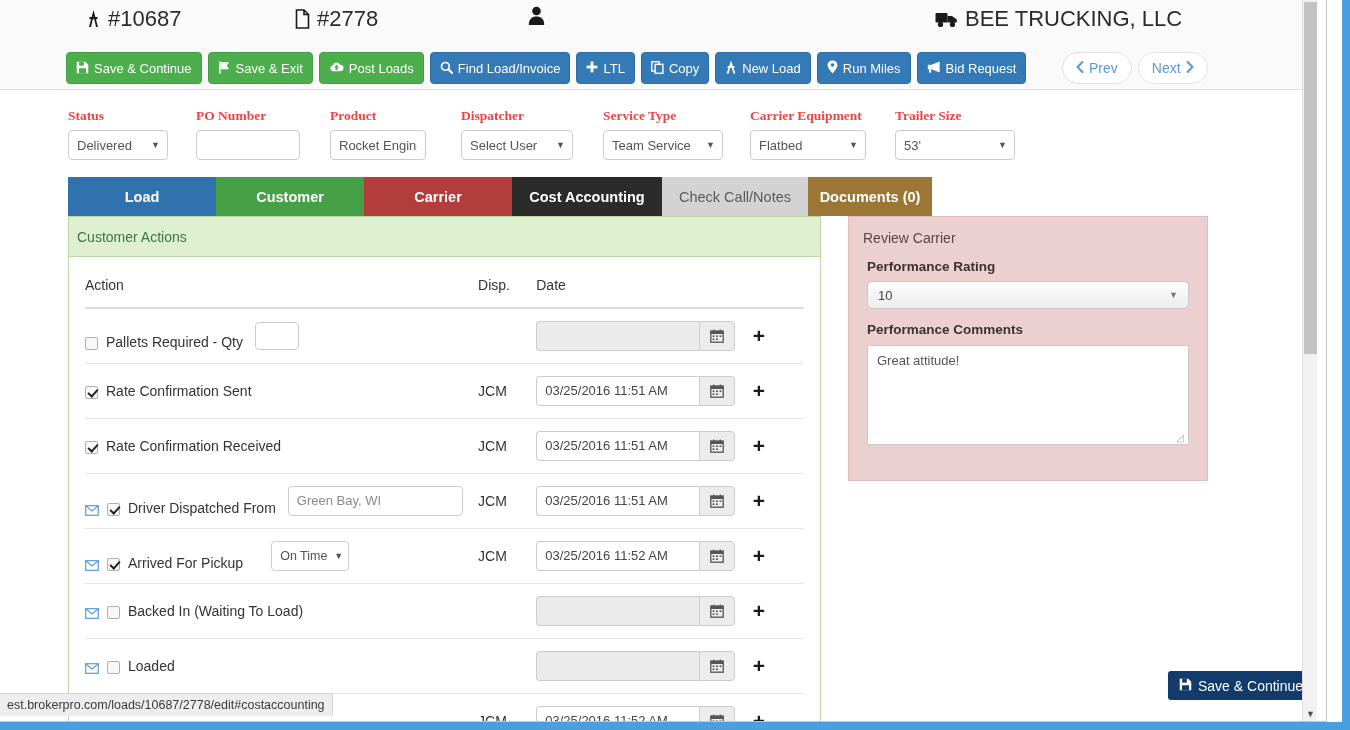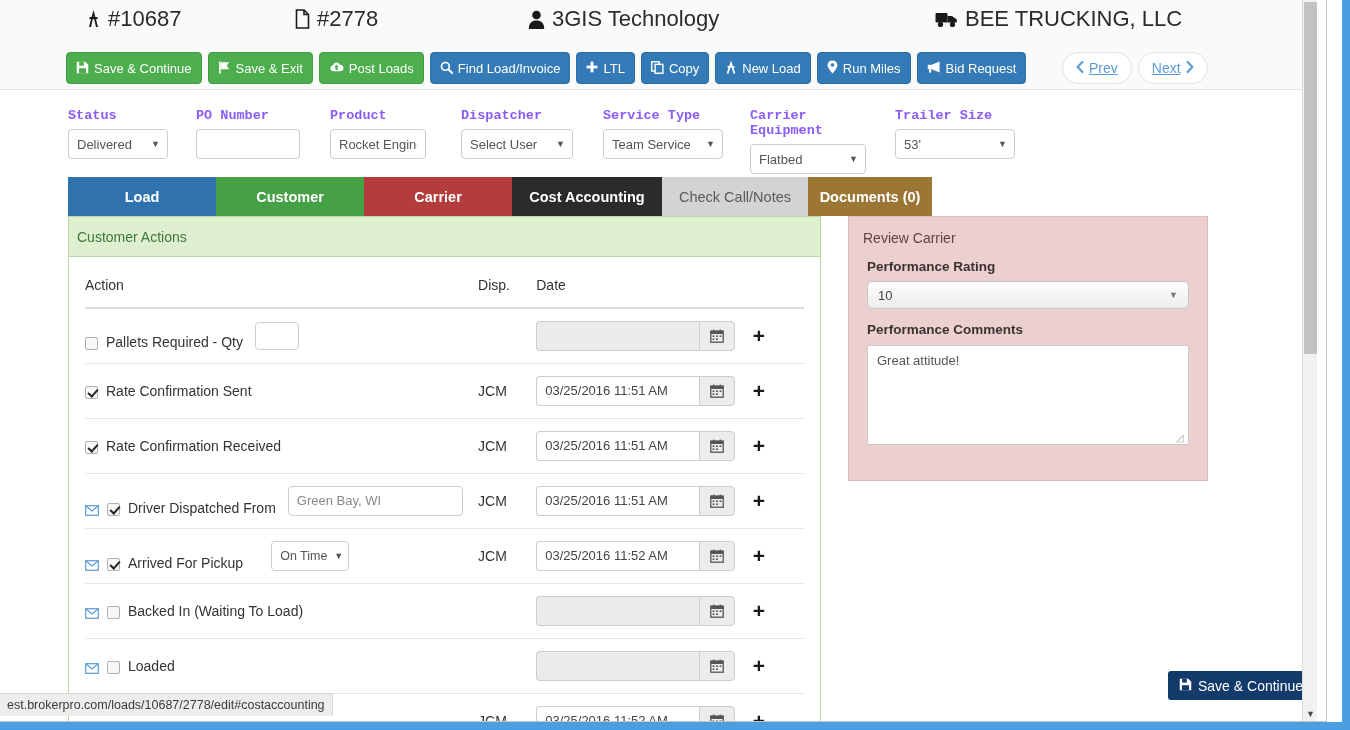--- a/index.html
+++ b/index.html
@@ -124,37 +124,36 @@
     min-width: 68px;
     padding: 0 13px;
     border: 1px solid #e2e2e2;
     border-radius: 16px;
     background: #ffffff;
     color: #5b9bd5;
     font-size: 14px;
     display: inline-flex; align-items: center; justify-content: center; gap: 5px;
     cursor: pointer;
     font-family: "Liberation Sans", sans-serif;
-    text-decoration: underline;
   }
 
   
   .filters {
     position: absolute;
     top: 108px; left: 0;
     width: 1311px; height: 52px;
   }
   .field { position: absolute; top: 0; }
   .field > label {
     display: block;
     font-size: 13.5px;
     font-weight: bold;
-    color: #8b5cf6;
+    color: #ef4444;
     margin-bottom: 6px;
-    font-family: Liberation Mono, monospace;
+    font-family: Liberation Serif, serif;
   }
   .ctl {
     height: 30px;
     border: 1px solid #cccccc;
     border-radius: 4px;
     background: #ffffff;
     font-size: 13px;
     color: #555;
     padding: 0 8px;
     display: flex; align-items: center;
@@ -444,21 +443,20 @@
           <span>#2778</span>
         </div>
 
         <div class="htitle t3">
           <span class="ico">
             <svg class="gi" width="17" height="19" viewBox="0 0 17 19">
               <circle cx="8.5" cy="5" r="4.3" fill="#1a1a1a"></circle>
               <path d="M0.8 19 C0.8 12.8 4.2 10.6 8.5 10.6 C12.8 10.6 16.2 12.8 16.2 19 Z" fill="#1a1a1a"></path>
             </svg>
           </span>
-          <span>3GIS Technology</span>
         </div>
 
         <div class="htitle t4">
           <span class="ico">
             <svg class="gi" width="23" height="18" viewBox="0 0 23 18">
               <rect x="0.5" y="3" width="12" height="9.5" rx="1" fill="#1a1a1a"></rect>
               <path d="M12.5 6 H17 L21.8 9.6 V12.5 H12.5 Z" fill="#1a1a1a"></path>
               <circle cx="5.5" cy="14.4" r="2.6" fill="#1a1a1a"></circle>
               <circle cx="17.5" cy="14.4" r="2.6" fill="#1a1a1a"></circle>
             </svg>

